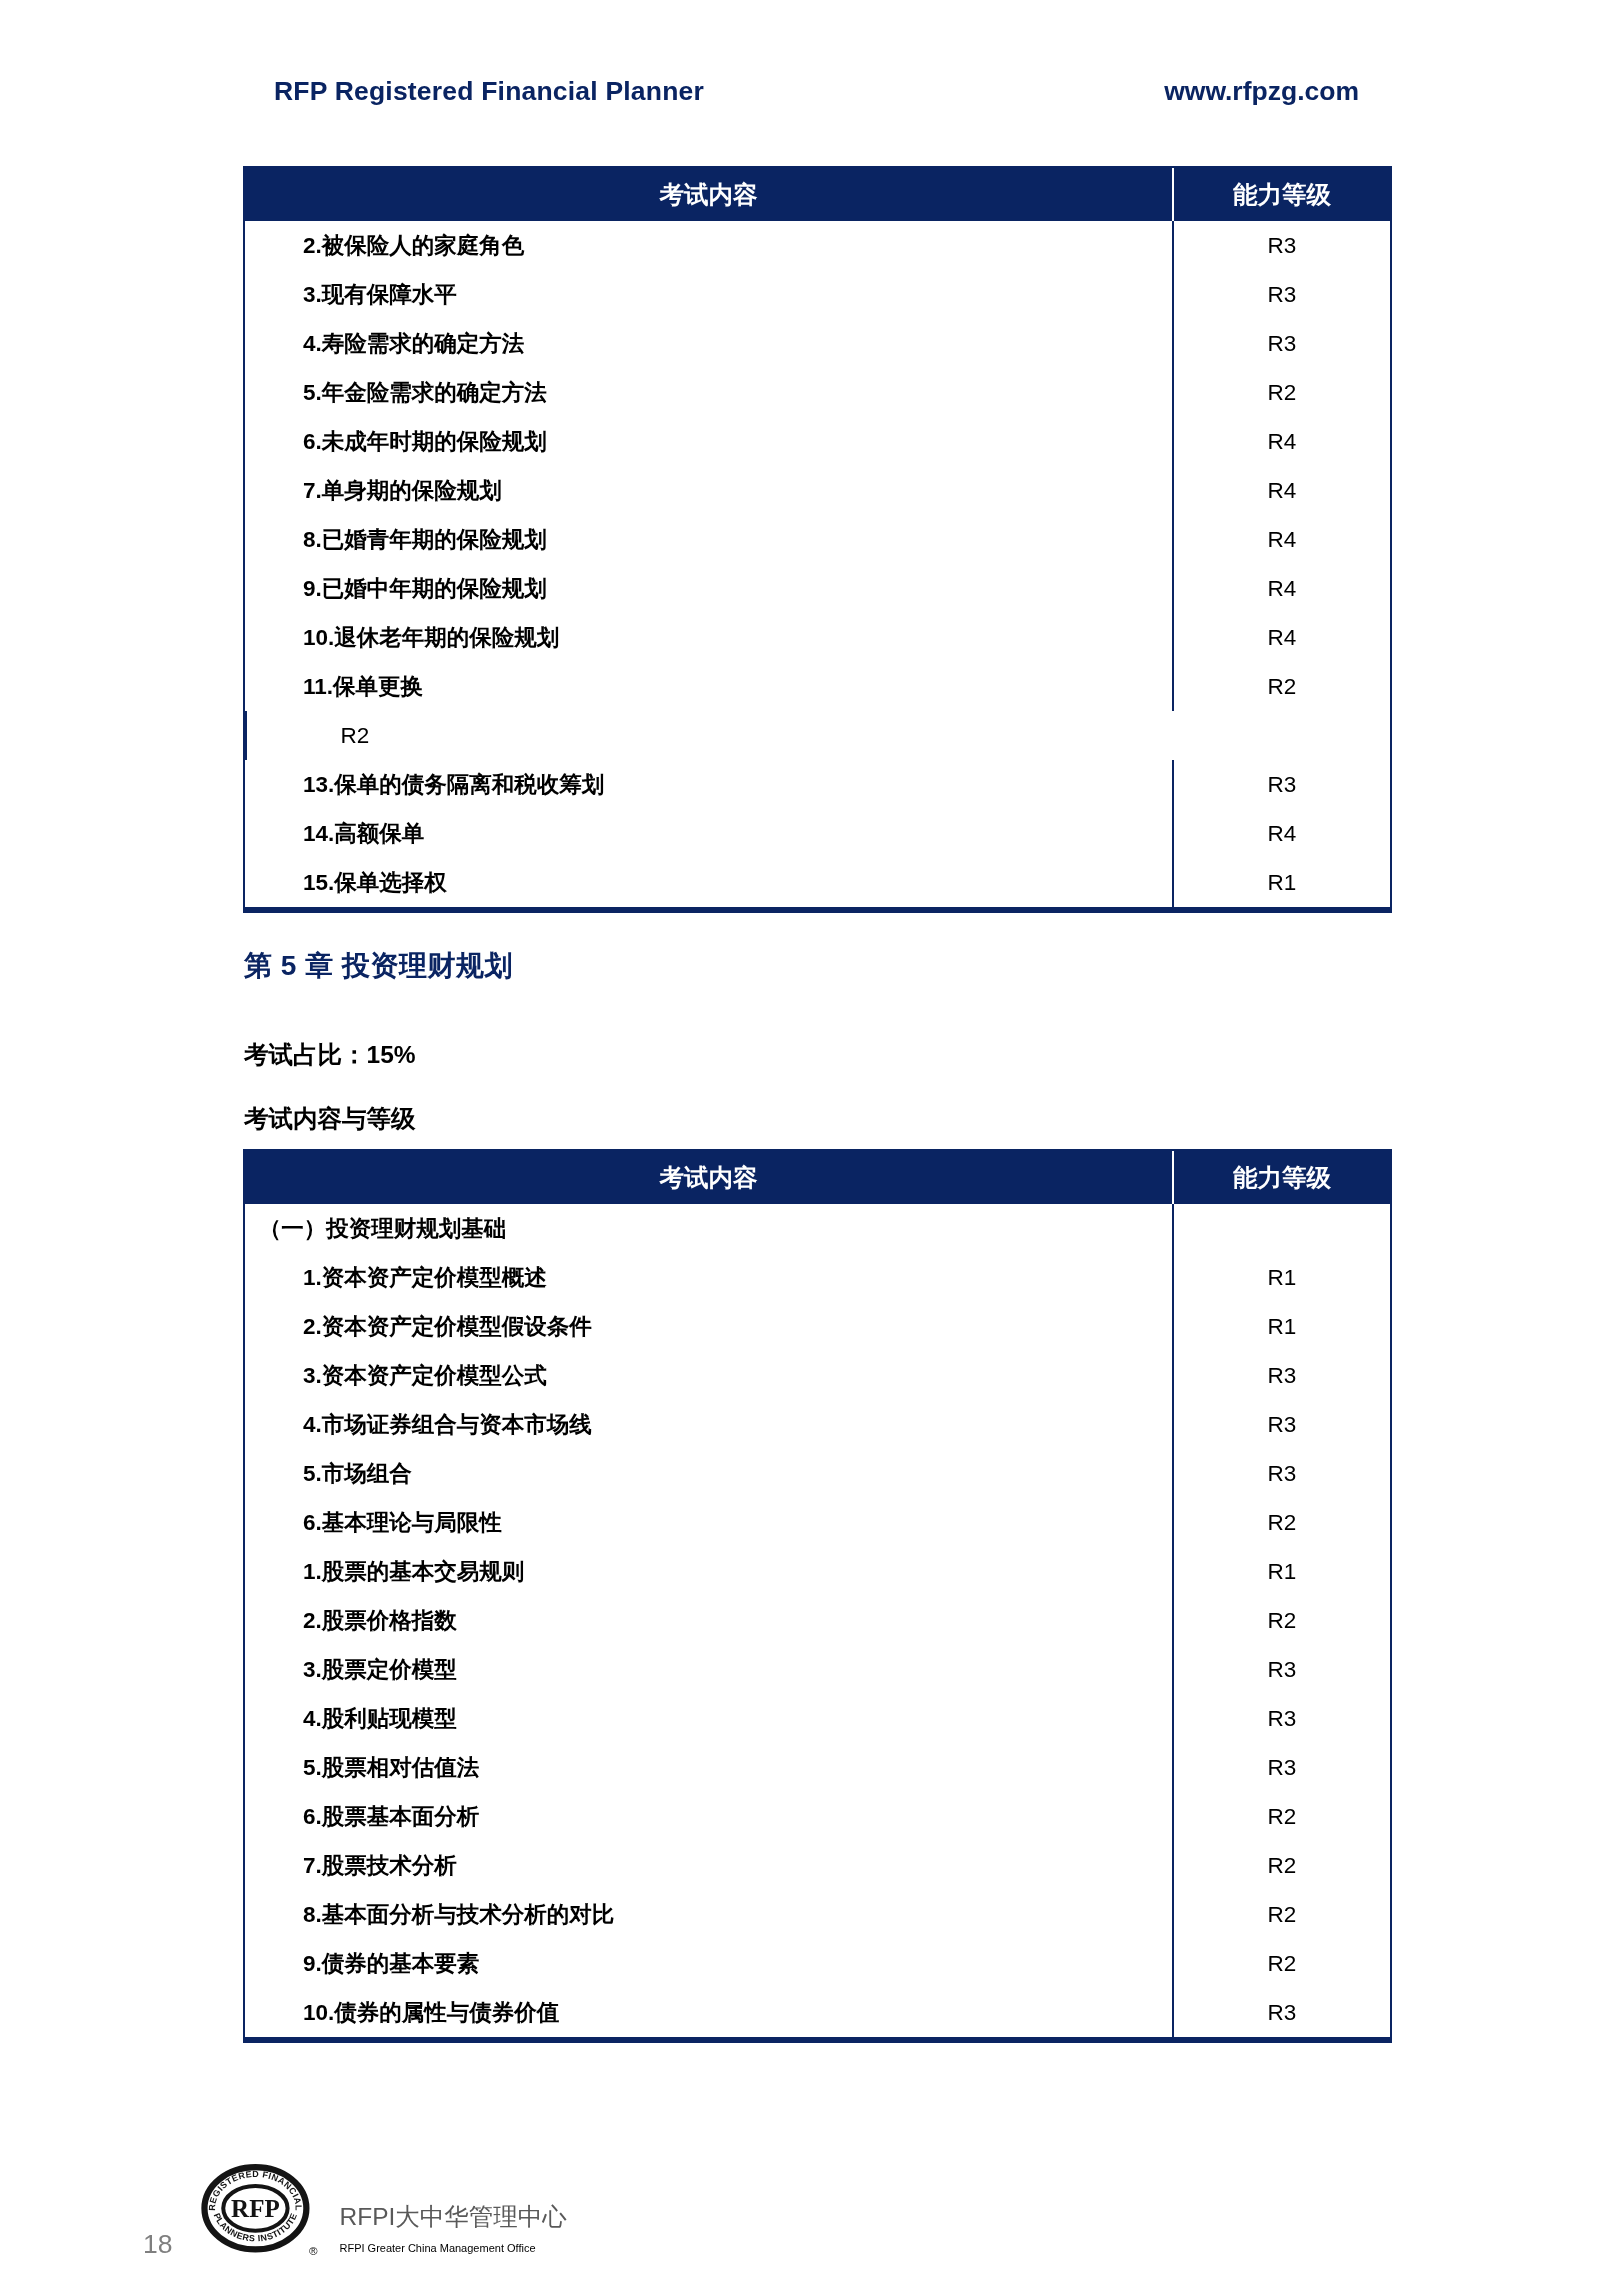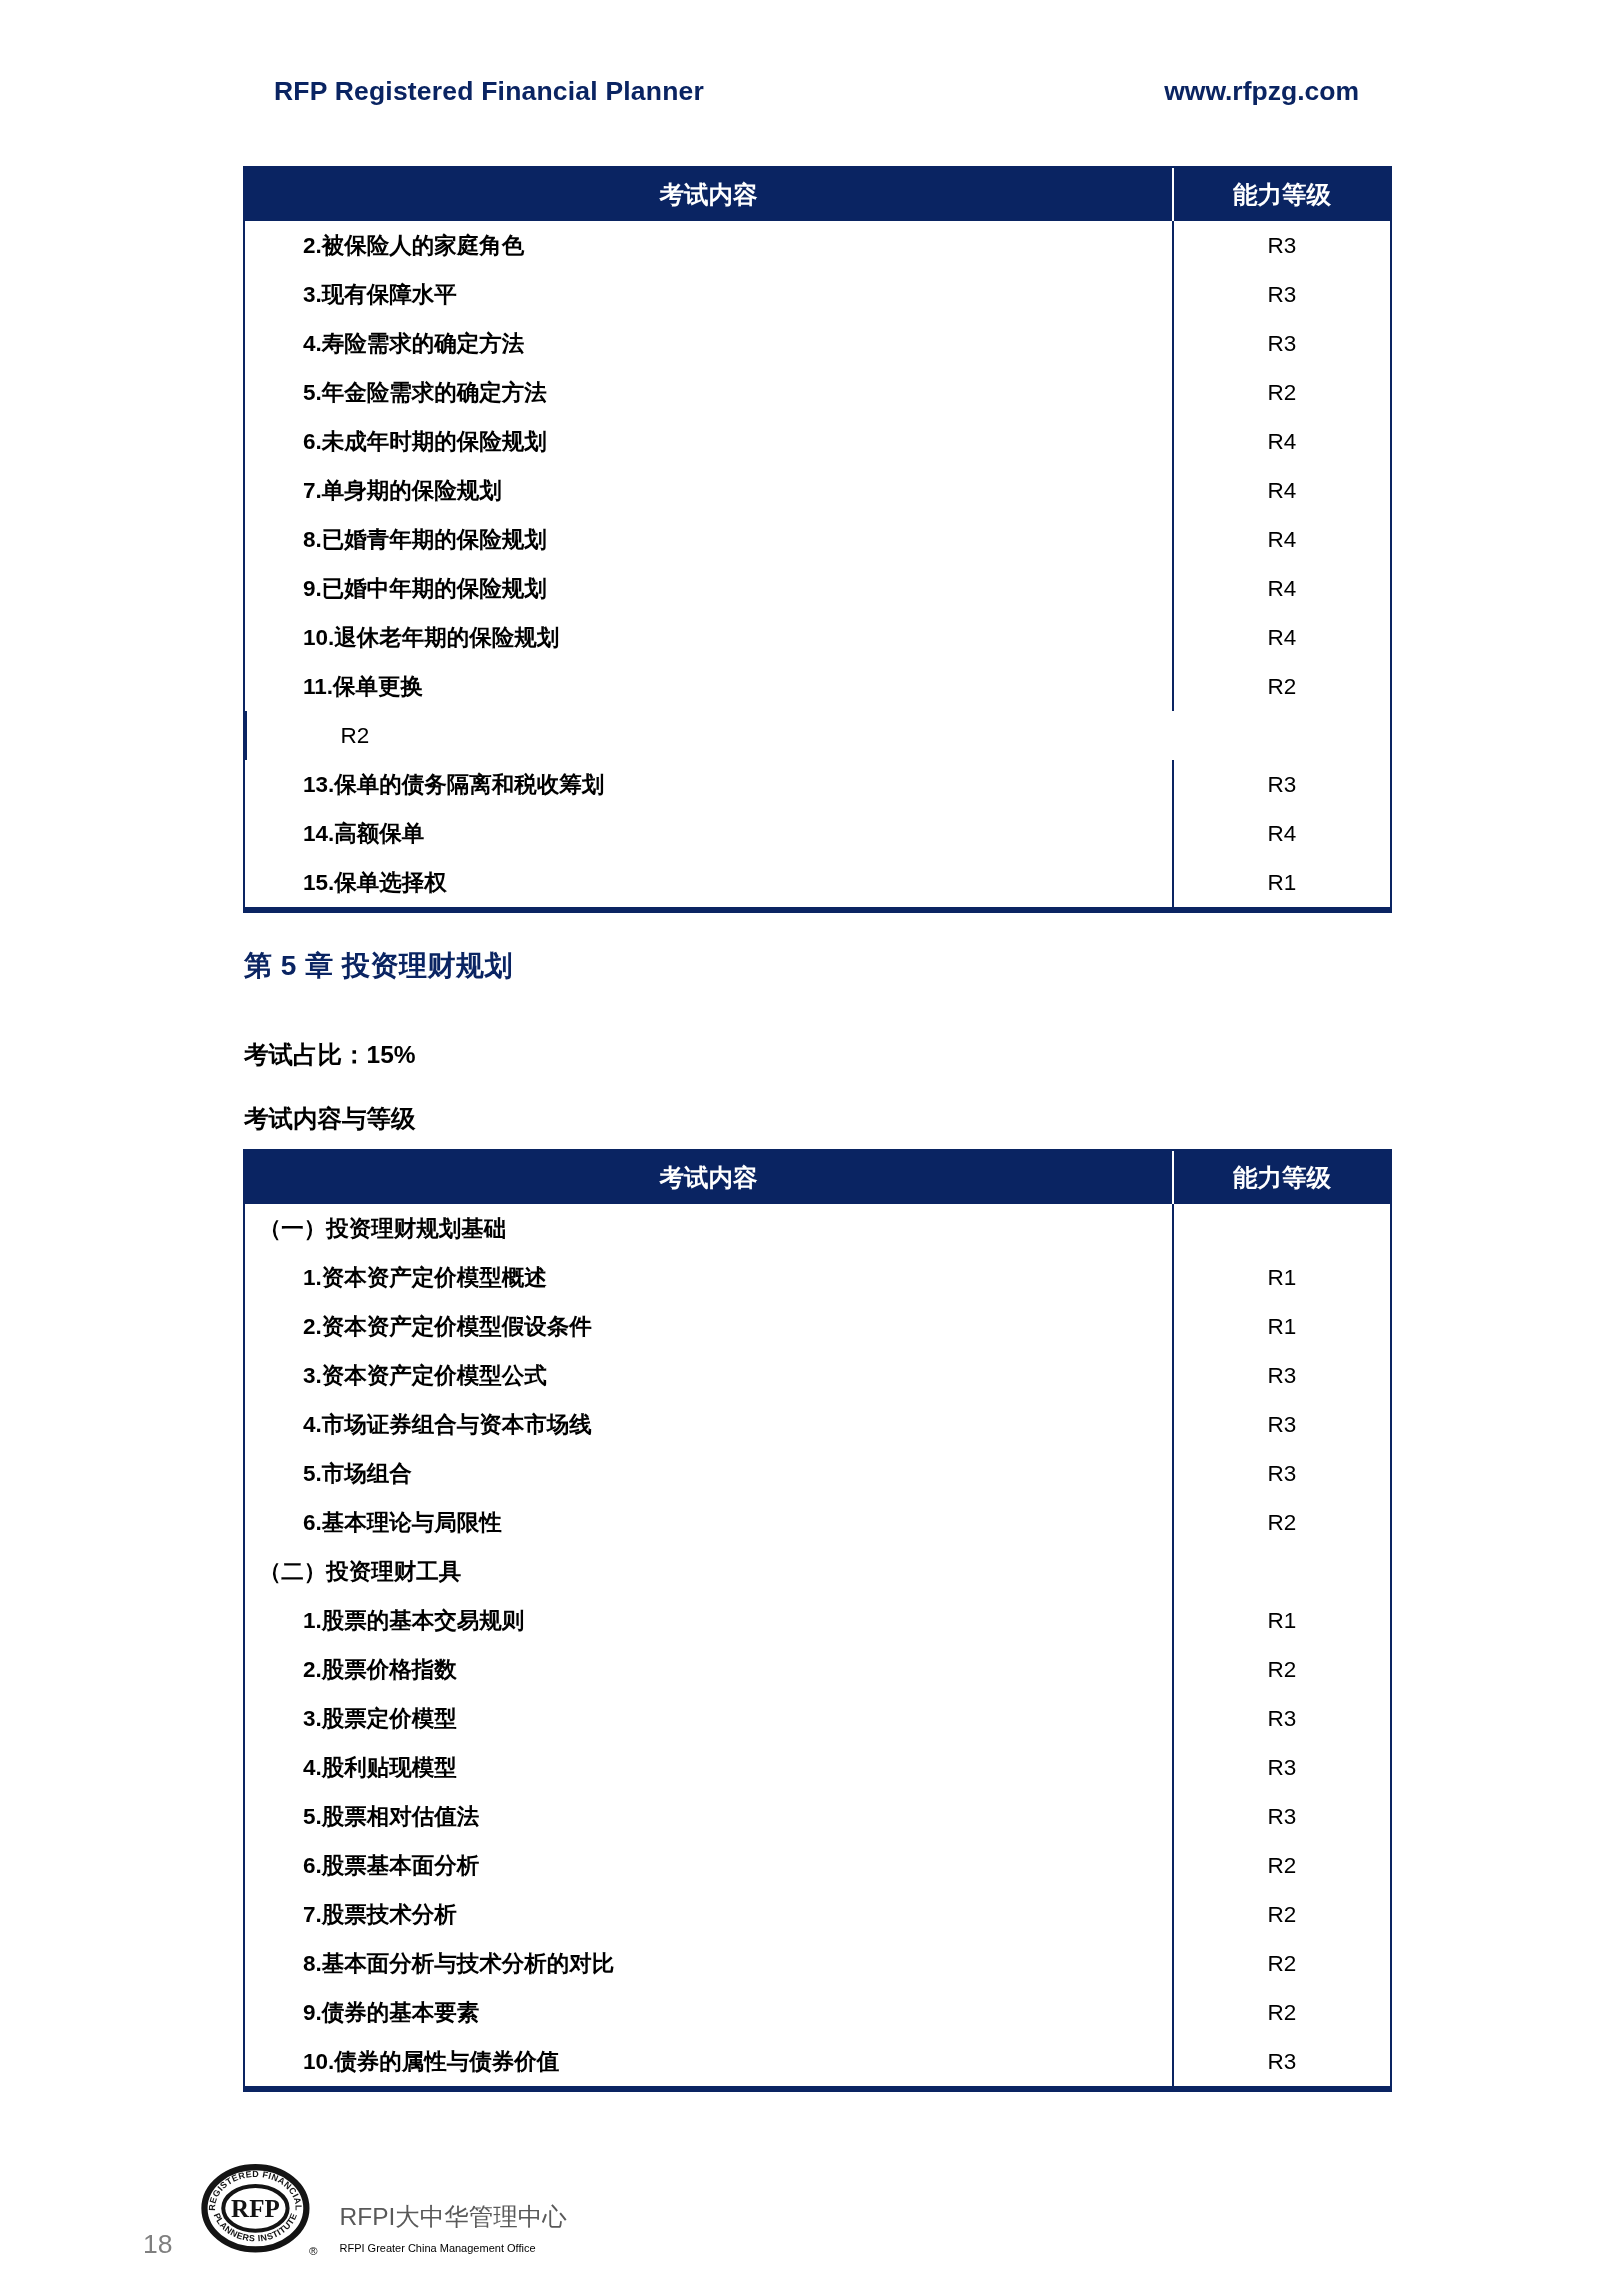--- a/index.html
+++ b/index.html
@@ -182,24 +182,20 @@
           <div class="cell content">4.市场证券组合与资本市场线</div>
           <div class="cell level">R3</div>
         </div>
         <div class="trow">
           <div class="cell content">5.市场组合</div>
           <div class="cell level">R3</div>
         </div>
         <div class="trow">
           <div class="cell content">6.基本理论与局限性</div>
           <div class="cell level">R2</div>
-        </div>
-        <div class="trow section">
-          <div class="cell content">（二）投资理财工具</div>
-          <div class="cell level"></div>
         </div>
         <div class="trow">
           <div class="cell content">1.股票的基本交易规则</div>
           <div class="cell level">R1</div>
         </div>
         <div class="trow">
           <div class="cell content">2.股票价格指数</div>
           <div class="cell level">R2</div>
         </div>
         <div class="trow">

